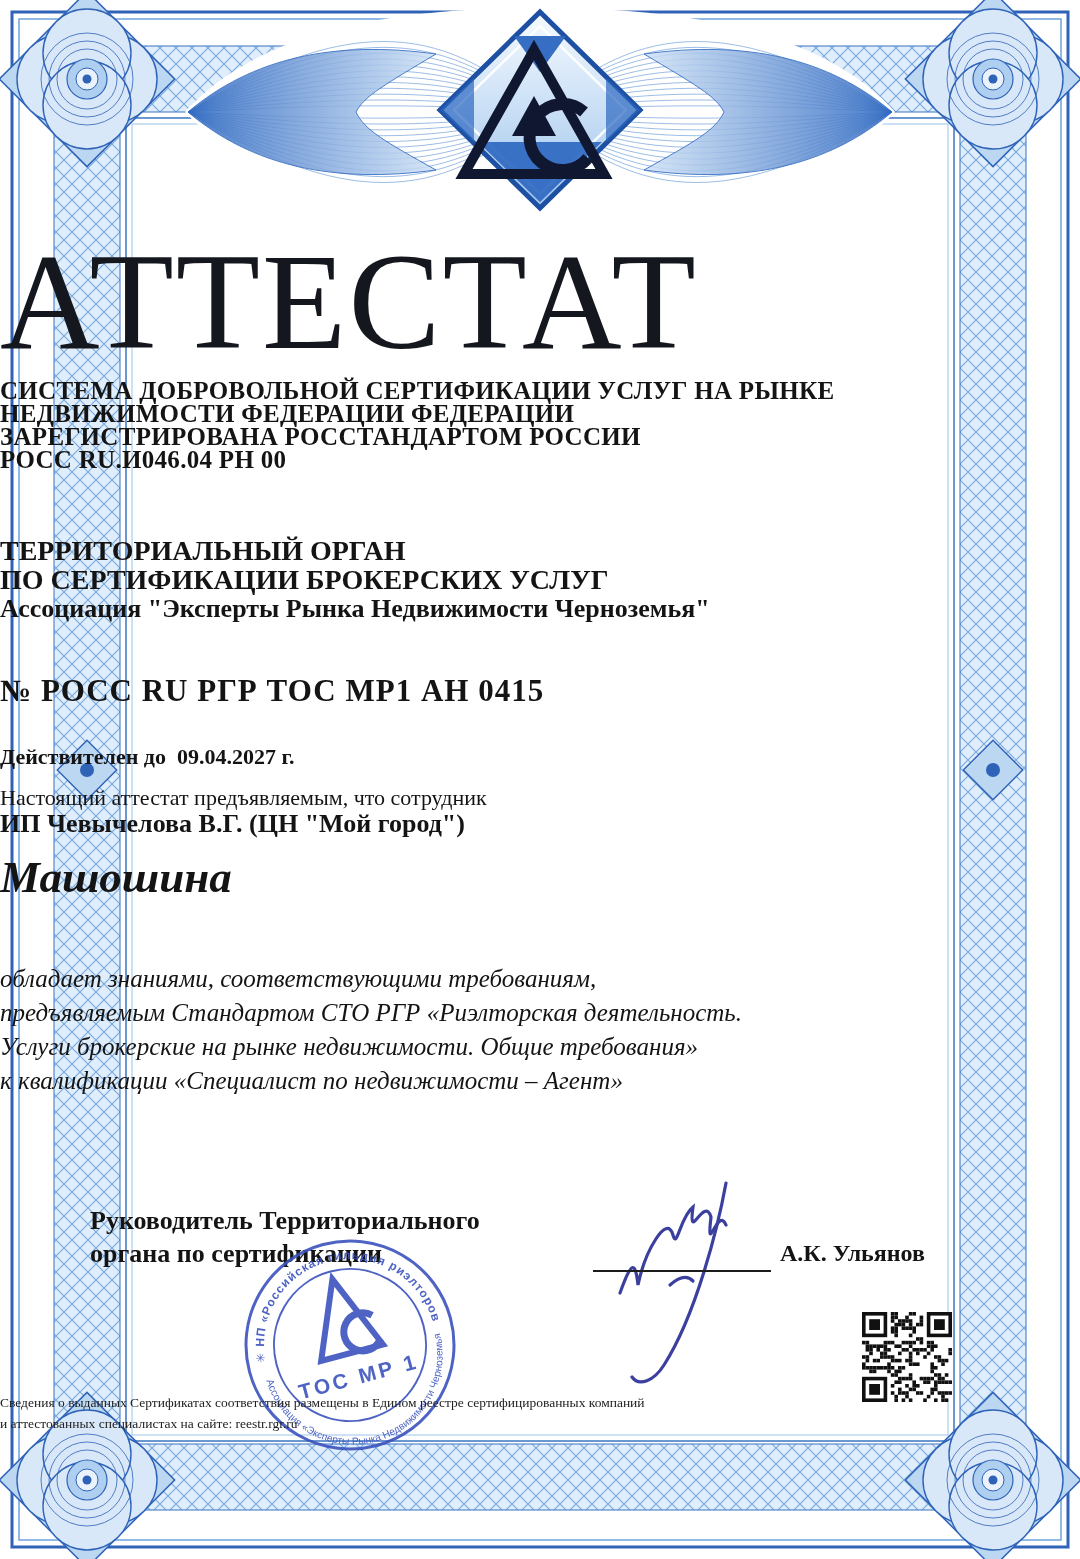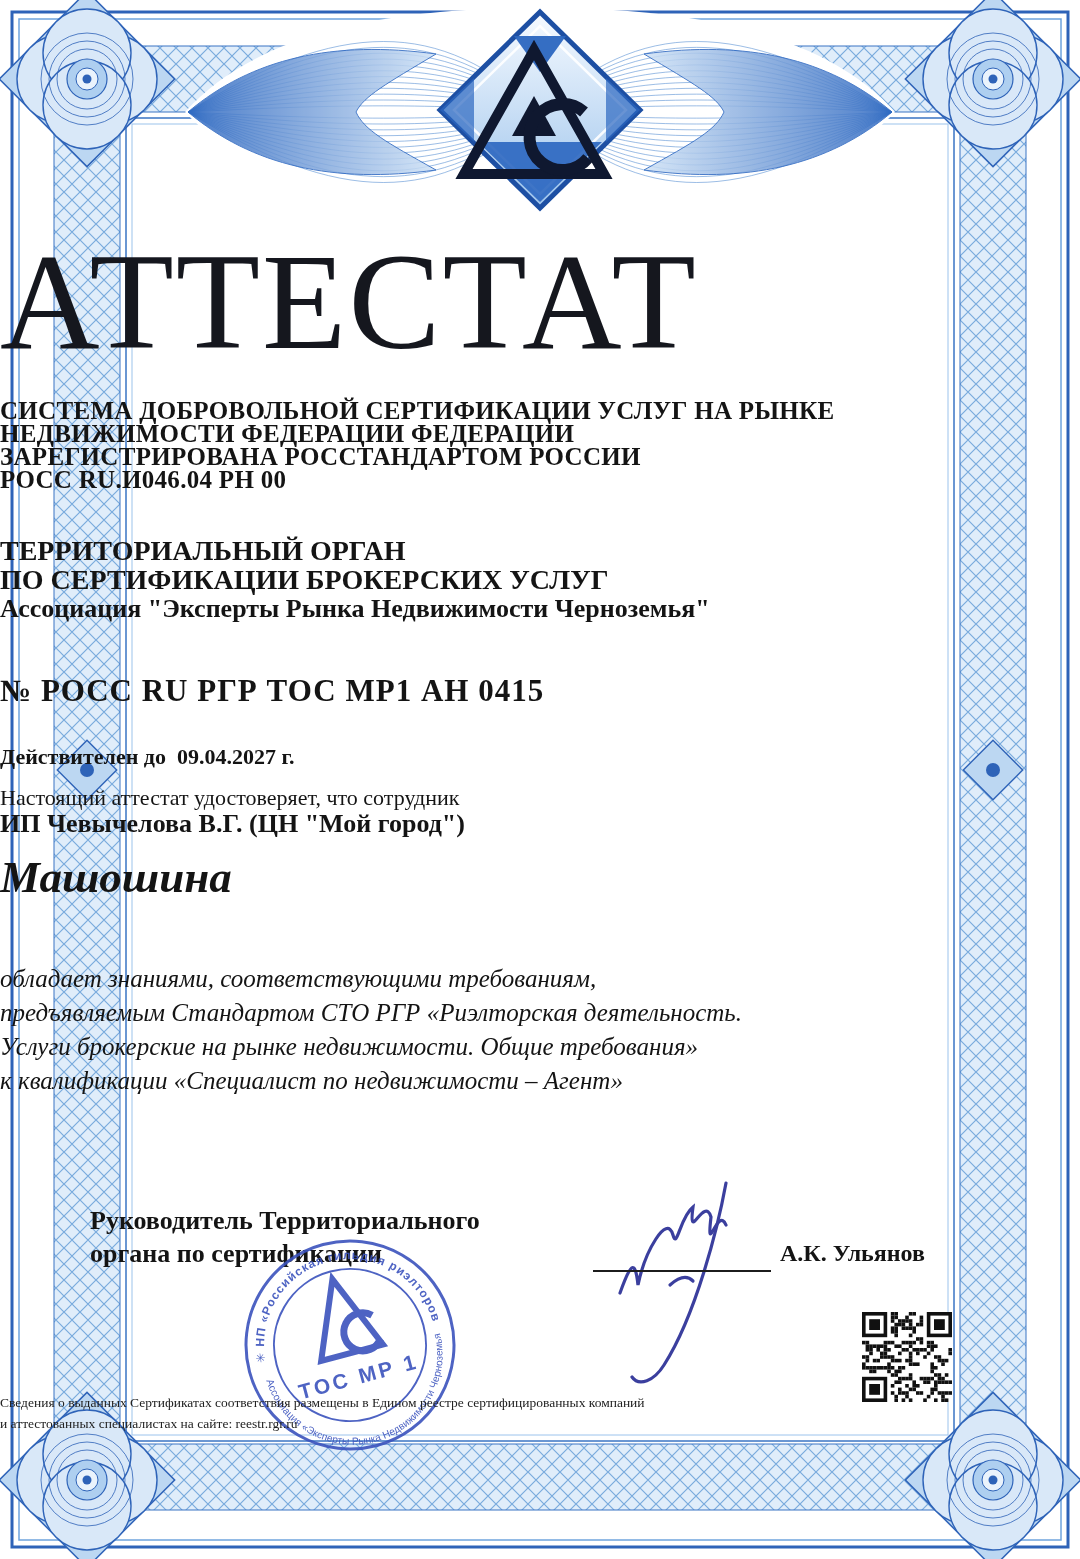--- a/index.html
+++ b/index.html
@@ -9,21 +9,21 @@
     font-family:"Liberation Serif","DejaVu Serif",serif;
     color:#141414;
   }
   .abs{position:absolute;}
   .ctr{left:0;right:0;}
   .title{
     top:233px;font-size:138px;letter-spacing:2px;color:#15171e;
     font-weight:normal;line-height:1;
   }
   .sysline{font-weight:bold;font-size:25px;line-height:23px;letter-spacing:.3px;}
-  .sysblock{top:399px;}
+  .sysblock{top:379px;}
   .terrblock{top:536px;}
   .terrline{font-weight:bold;font-size:28px;line-height:29px;}
   .assoc{font-weight:bold;font-size:26px;line-height:30px;}
   .number{top:673px;font-weight:bold;font-size:31px;letter-spacing:1px;}
   .validity{top:744px;font-weight:bold;font-size:22px;white-space:pre;}
   .intro{top:785px;font-size:22px;}
   .employer{top:809px;font-weight:bold;font-size:26px;}
   .names{top:858px;font-style:italic;font-weight:bold;font-size:45px;line-height:38px;}
   .qual{top:942px;font-style:italic;font-size:25px;line-height:34px;margin-top:20px;}
   .role{left:90px;top:1204px;font-weight:bold;font-size:26px;line-height:33px;text-align:left;}
@@ -149,21 +149,21 @@
 </div>
 
 <div class="abs ctr terrblock">
   <div class="terrline">ТЕРРИТОРИАЛЬНЫЙ ОРГАН</div>
   <div class="terrline">ПО СЕРТИФИКАЦИИ БРОКЕРСКИХ УСЛУГ</div>
   <div class="assoc">Ассоциация "Эксперты Рынка Недвижимости Черноземья"</div>
 </div>
 
 <div class="abs ctr number">№ РОСС RU РГР ТОС МР1 АН 0415</div>
 <div class="abs ctr validity">Действителен до  09.04.2027 г.</div>
-<div class="abs ctr intro">Настоящий аттестат удостоверяет, что сотрудник</div>
+<div class="abs ctr intro">Настоящий аттестат предъявляемым, что сотрудник</div>
 <div class="abs ctr employer">ИП Чевычелова В.Г. (ЦН "Мой город")</div>
 
 <div class="abs ctr names">
   <div>Машошина</div>
 </div>
 
 <div class="abs ctr qual">
   <div>обладает знаниями, соответствующими требованиям,</div>
   <div>предъявляемым Стандартом СТО РГР «Риэлторская деятельность.</div>
   <div>Услуги брокерские на рынке недвижимости. Общие требования»</div>

